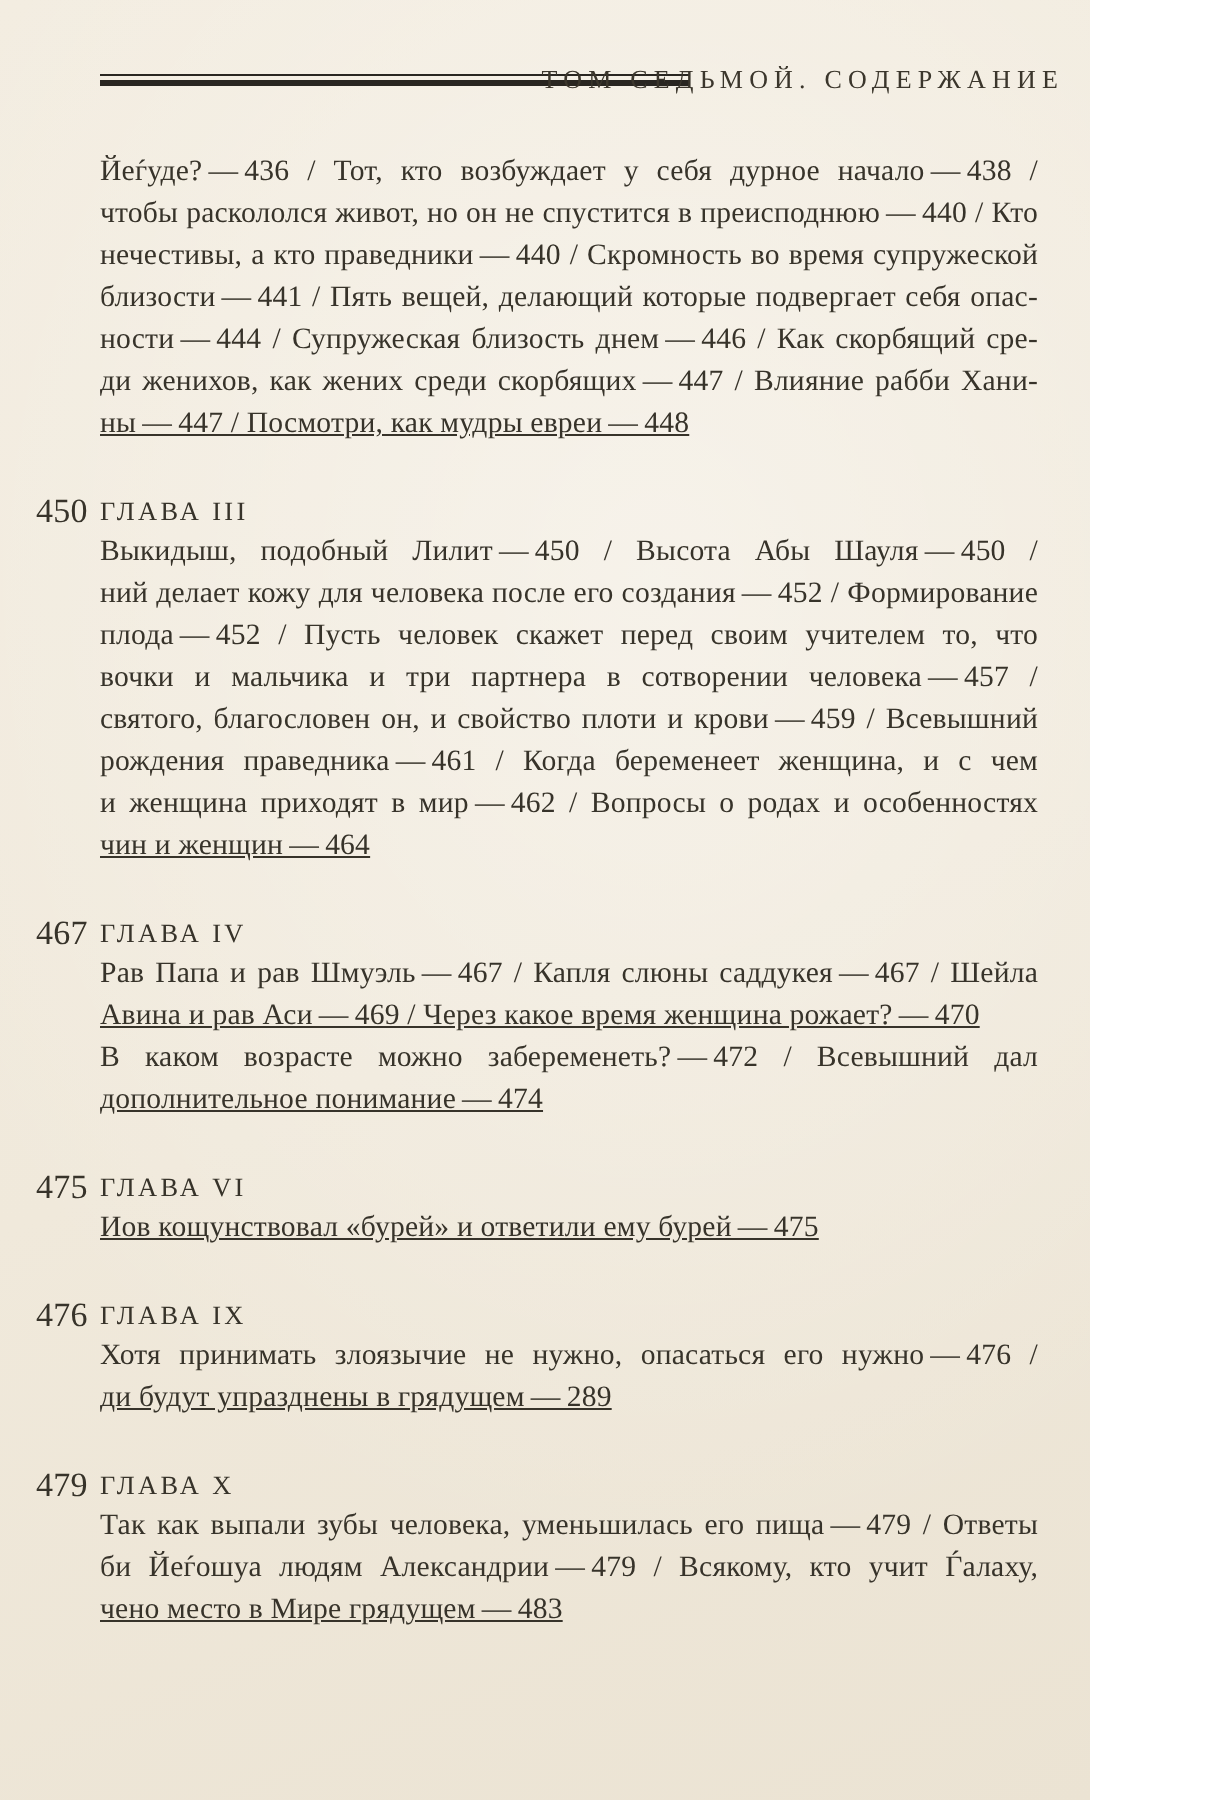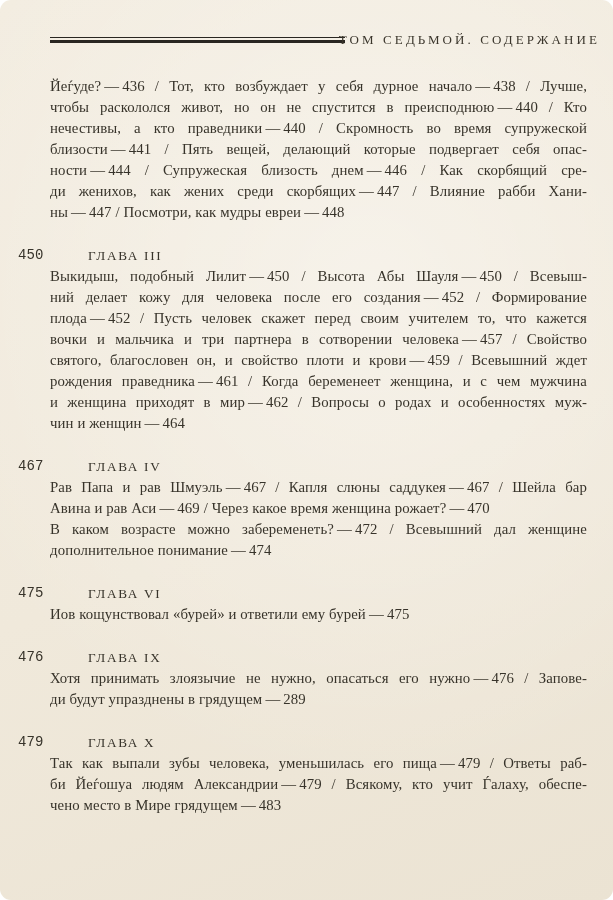--- a/index.html
+++ b/index.html
@@ -4,29 +4,28 @@
 <style>
   html, body {
     margin: 0;
     padding: 0;
     width: 613px;
     height: 900px;
     overflow: hidden;
   }
   .page {
     position: relative;
-    width: 613px;
+    width: 545px;
     height: 900px;
     background:
       radial-gradient(120% 90% at 60% 32%, rgba(255,255,255,0.38), rgba(255,255,255,0) 62%),
       linear-gradient(158deg, #f3ede1 0%, #f0e9db 55%, #ebe3d3 100%);
     background-color: #f0e9dc;
     font-family: "Liberation Serif", "DejaVu Serif", serif;
     color: #37332a;
-    border-radius: 11px;
   }
   
   .rule {
     position: absolute;
     top: 37px;
     left: 50px;
     width: 295px;
     height: 2px;
     border-top: 1.5px solid #292621;
     border-bottom: 3.5px solid #292621;
@@ -52,40 +51,38 @@
     letter-spacing: 0.1px;
   }
   .para { margin: 0; }
   .line {
     text-align: justify;
     text-align-last: justify;
     white-space: normal;
     overflow: hidden;
     height: 21px;
   }
-  .line.last { text-align-last: left; }
+  .line.last { text-align-last: left; text-decoration: underline; }
   .chapter-head {
     position: relative;
     margin-top: 22px;
     height: 21px;
     white-space: nowrap;
   }
   .chapnum {
     position: absolute;
     left: -32px;
     top: 0;
-    font-size: 14px;
+    font-size: 17px;
     color: #37332a;
-    font-family: Liberation Mono, monospace;
   }
   .chaptitle {
     font-size: 13.2px;
     letter-spacing: 1.7px;
     color: #37332a;
-    margin-left: 38px;
   }
   .it { }
 </style>
 </head>
 <body>
 
 <div class="page">
 
   <div class="rule"></div>
   <div class="running-title">ТОМ СЕДЬМОЙ. СОДЕРЖАНИЕ</div>

